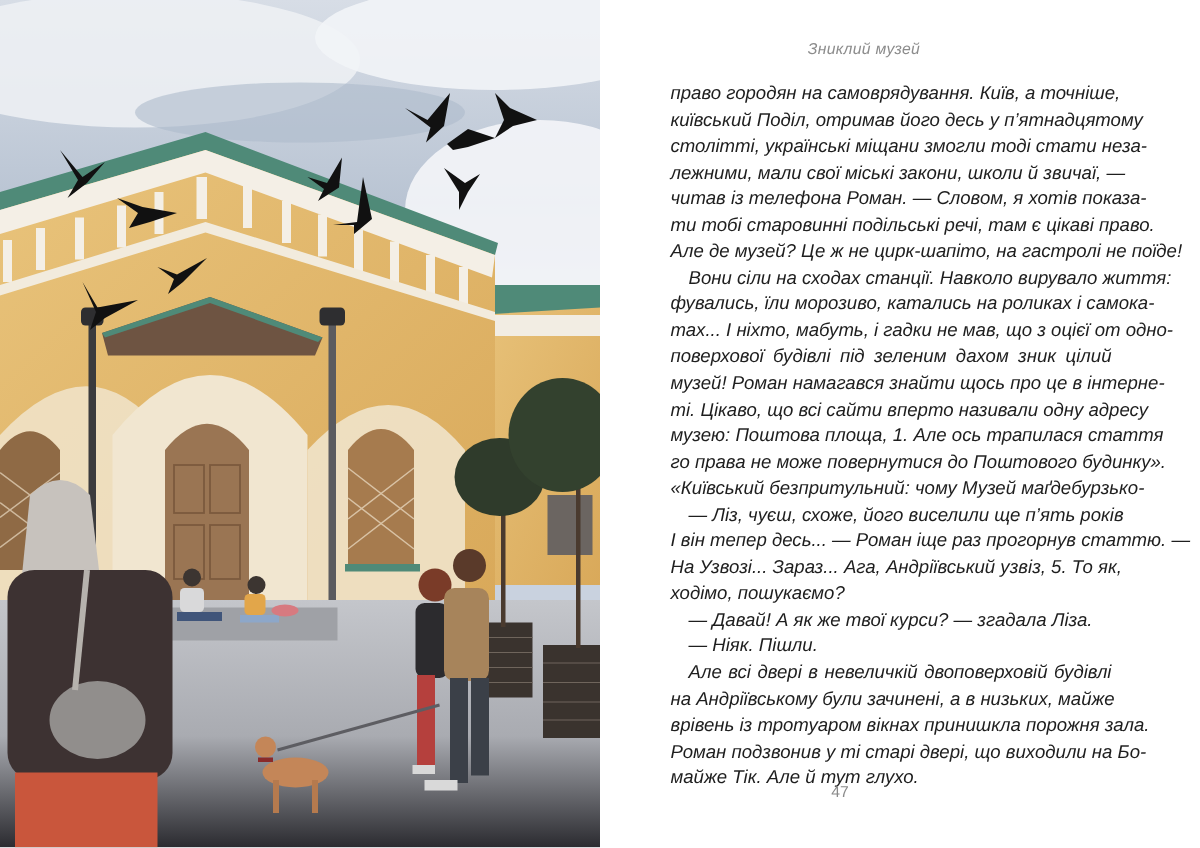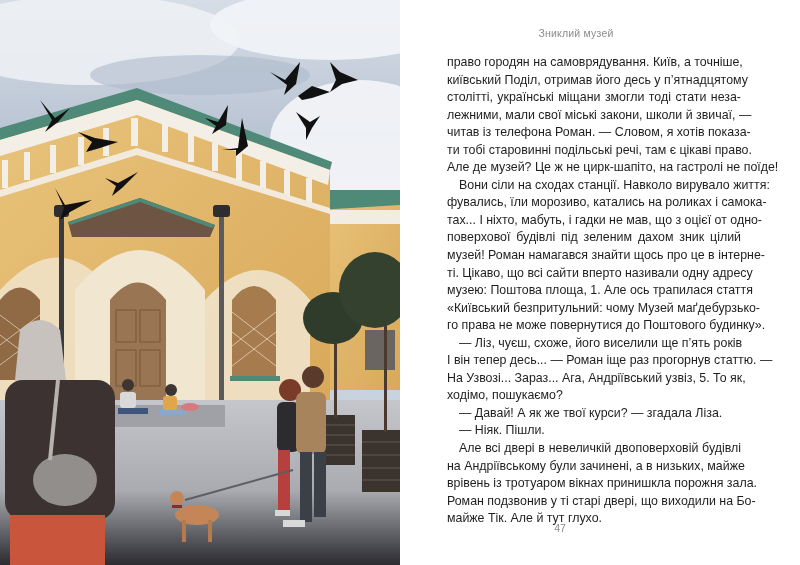--- a/index.html
+++ b/index.html
@@ -1,22 +1,22 @@
 <!DOCTYPE html>
 <html><head>
 <meta charset="utf-8">
 <style>
   html, body { margin: 0; padding: 0; }
   body { width: 800px; height: 565px; overflow: hidden; background: #ffffff; position: relative; font-family: "Liberation Sans", "DejaVu Sans", sans-serif; }
   .spread { position: absolute; inset: 0; display: flex; }
   .illustration { position: relative; width: 400px; height: 565px; overflow: hidden; background: #c9d2df; }
   .illustration svg { position: absolute; left: 0; top: 0; width: 400px; height: 565px; display: block; }
   .page { position: relative; width: 400px; height: 565px; background: #ffffff; }
-  .running-head { position: absolute; top: 27px; left: 0; width: 352px; text-align: center; font-size: 10.5px; color: #8c8c8c; letter-spacing: 0.2px; }
-  .body-text { position: absolute; top: 54px; left: 47px; width: 294px; color: #1e1e1e; font-size: 12.4px; line-height: 17.55px; }
+  .running-head { position: absolute; top: 27px; left: 0; width: 352px; text-align: center; font-style: italic; font-size: 10.5px; color: #8c8c8c; letter-spacing: 0.2px; }
+  .body-text { position: absolute; top: 54px; left: 47px; width: 294px; color: #1e1e1e; font-size: 12.4px; line-height: 17.55px; font-style: italic; }
   .line { display: block; white-space: nowrap; text-align: justify; text-align-last: justify; height: 17.55px; }
   .line.last { text-align-last: left; }
   .line.indent { padding-left: 12px; }
   .page-number { position: absolute; top: 522px; left: 0; width: 320px; text-align: center; font-size: 10.5px; color: #8a8a8a; }
 </style>
 </head>
 <body>
 
 <div class="spread">
 
@@ -188,22 +188,22 @@
       <span class="line">читав із телефона Роман. — Словом, я хотів показа-</span>
       <span class="line">ти тобі старовинні подільські речі, там є цікаві право.</span>
       <span class="line last">Але де музей? Це ж не цирк-шапіто, на гастролі не поїде!</span>
       <span class="line indent">Вони сіли на сходах станції. Навколо вирувало життя:</span>
       <span class="line">фувались, їли морозиво, катались на роликах і самока-</span>
       <span class="line">тах... І ніхто, мабуть, і гадки не мав, що з оцієї от одно-</span>
       <span class="line">поверхової будівлі під зеленим дахом зник цілий</span>
       <span class="line">музей! Роман намагався знайти щось про це в інтерне-</span>
       <span class="line">ті. Цікаво, що всі сайти вперто називали одну адресу</span>
       <span class="line">музею: Поштова площа, 1. Але ось трапилася стаття</span>
+      <span class="line last">го права не може повернутися до Поштового будинку».</span>
       <span class="line">«Київський безпритульний: чому Музей маґдебурзько-</span>
-      <span class="line last">го права не може повернутися до Поштового будинку».</span>
       <span class="line indent">— Ліз, чуєш, схоже, його виселили ще п’ять років</span>
       <span class="line">І він тепер десь... — Роман іще раз прогорнув статтю. —</span>
       <span class="line">На Узвозі... Зараз... Ага, Андріївський узвіз, 5. То як,</span>
       <span class="line last">ходімо, пошукаємо?</span>
       <span class="line indent last">— Давай! А як же твої курси? — згадала Ліза.</span>
       <span class="line indent last">— Ніяк. Пішли.</span>
       <span class="line indent">Але всі двері в невеличкій двоповерховій будівлі</span>
       <span class="line">на Андріївському були зачинені, а в низьких, майже</span>
       <span class="line">врівень із тротуаром вікнах принишкла порожня зала.</span>
       <span class="line">Роман подзвонив у ті старі двері, що виходили на Бо-</span>

